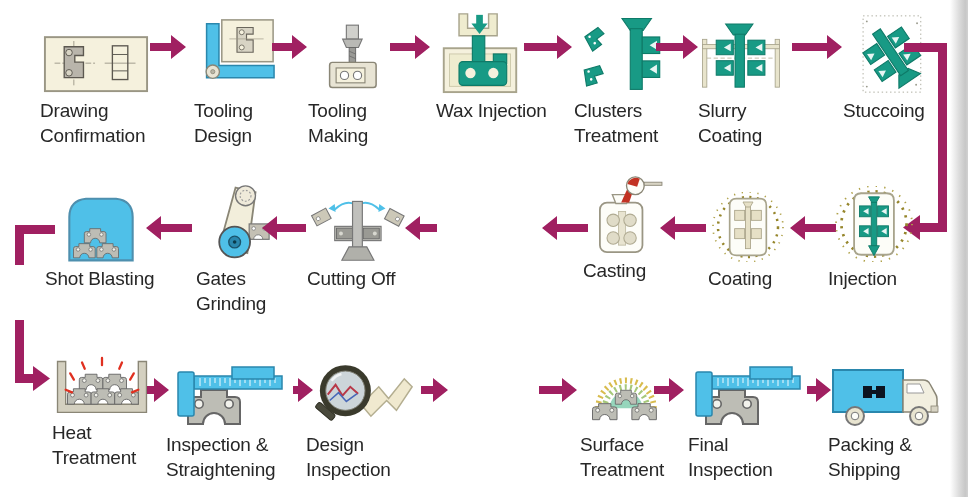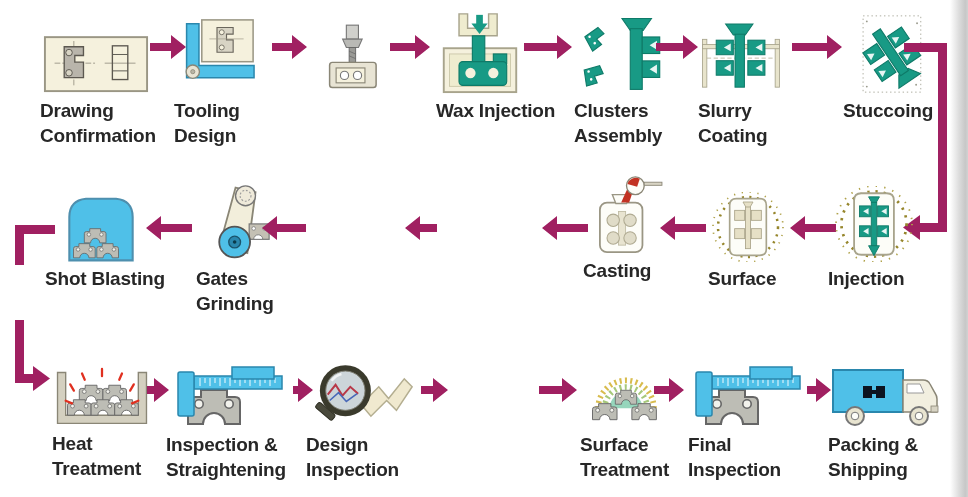--- a/index.html
+++ b/index.html
@@ -1,17 +1,17 @@
 <!DOCTYPE html>
 <html><head>
 <meta charset="utf-8">
 <style>
   html,body{margin:0;padding:0;background:#fff;}
   .canvas{position:relative;width:968px;height:497px;background:#ffffff;overflow:hidden;
-          font-family:"Liberation Sans",sans-serif;font-weight:bold;}
+          font-family:"Liberation Sans",sans-serif;}
   .step{position:absolute;display:flex;flex-direction:column;align-items:flex-start;}
   .icon-box{width:100%;display:flex;align-items:flex-end;justify-content:center;}
   .r1 .icon-box{height:82px;}
   .r2 .icon-box,.r3 .icon-box{height:78px;}
   .label{font-size:19px;line-height:1.32;letter-spacing:-0.2px;color:#272727;margin-top:4px;text-align:left;}
   .nowrap{white-space:nowrap;}
   .arrow{position:absolute;height:24px;background:#a02061;}
   .arrow-r{clip-path:polygon(0 8px,calc(100% - 15px) 8px,calc(100% - 15px) 0,100% 12px,calc(100% - 15px) 24px,calc(100% - 15px) 16px,0 16px);}
   .arrow-l{clip-path:polygon(100% 8px,15px 8px,15px 0,0 12px,15px 24px,15px 16px,100% 16px);}
   .seg{position:absolute;background:#a02061;}
@@ -321,56 +321,57 @@
 <div class="step r1" style="left:40px;top:12px;width:112px">
   <div class="icon-box">
     <svg width="106" height="60" viewBox="0 0 110 62" preserveAspectRatio="xMidYMax meet">
           <use href="#i-drawing"></use>
         </svg>
   </div>
   <div class="label">Drawing Confirmation</div>
 </div>
 <div class="arrow arrow-r" style="left:150px;top:35px;width:36px"></div>
 
-<div class="step r1" style="left:174px;top:12px;width:86px">
+<div class="step r1" style="left:194px;top:12px;width:86px">
   <div class="icon-box">
     <svg width="80" height="76" viewBox="0 0 84 80" preserveAspectRatio="xMidYMax meet">
           <use href="#i-tdesign"></use>
         </svg>
   </div>
   <div class="label">Tooling Design</div>
 </div>
 <div class="arrow arrow-r" style="left:272px;top:35px;width:35px"></div>
 
 <div class="step r1" style="left:308px;top:12px;width:86px">
   <div class="icon-box">
     <svg width="80" height="70" viewBox="0 0 86 74" preserveAspectRatio="xMidYMax meet">
           <use href="#i-tmaking"></use>
         </svg>
   </div>
+  <div class="label">Tooling Making</div>
 </div>
 <div class="arrow arrow-r" style="left:390px;top:35px;width:40px"></div>
 
 <div class="step r1" style="left:436px;top:12px;width:122px">
   <div class="icon-box" style="justify-content:flex-start;padding-left:2px">
     <svg width="84" height="82" viewBox="0 0 88 86" preserveAspectRatio="xMidYMax meet">
           <use href="#i-wax"></use>
         </svg>
   </div>
   <div class="label nowrap">Wax Injection</div>
 </div>
 <div class="arrow arrow-r" style="left:524px;top:35px;width:48px"></div>
 
 <div class="step r1" style="left:574px;top:12px;width:96px">
   <div class="icon-box">
     <svg width="92" height="78" viewBox="0 0 100 84" preserveAspectRatio="xMidYMax meet">
           <use href="#i-cluster"></use>
         </svg>
   </div>
-  <div class="label">Clusters Assembly</div>
+  <div class="label">Clusters Treatment</div>
 </div>
 <div class="arrow arrow-r" style="left:656px;top:35px;width:42px"></div>
 
 <div class="step r1" style="left:698px;top:12px;width:86px">
   <div class="icon-box">
     <svg width="82" height="72" viewBox="0 0 96 84" preserveAspectRatio="xMidYMax meet">
           <use href="#i-slurry"></use>
         </svg>
   </div>
   <div class="label">Slurry Coating</div>
@@ -406,62 +407,70 @@
 <div class="step r2" style="left:196px;top:184px;width:90px">
   <div class="icon-box">
     <svg width="62" height="78" viewBox="0 0 66 86" preserveAspectRatio="xMidYMax meet">
           <use href="#i-grind"></use>
         </svg>
   </div>
   <div class="label">Gates Grinding</div>
 </div>
 <div class="arrow arrow-l" style="left:262px;top:216px;width:44px"></div>
 
+<div class="step r2" style="left:307px;top:184px;width:100px">
+  <div class="icon-box">
+    <svg width="98" height="66" viewBox="0 0 110 74" preserveAspectRatio="xMidYMax meet">
+          <use href="#i-cutoff"></use>
+        </svg>
+  </div>
+  <div class="label nowrap">Cutting Off</div>
+</div>
 <div class="arrow arrow-l" style="left:405px;top:216px;width:32px"></div>
 
 <div class="arrow arrow-l" style="left:542px;top:216px;width:46px"></div>
 
 <div class="step r2" style="left:583px;top:176px;width:86px">
   <div class="icon-box">
     <svg width="75" height="78" viewBox="0 0 84 88" preserveAspectRatio="xMidYMax meet">
           <use href="#i-cast"></use>
         </svg>
   </div>
   <div class="label nowrap">Casting</div>
 </div>
 <div class="arrow arrow-l" style="left:660px;top:216px;width:46px"></div>
 
 <div class="step r2" style="left:708px;top:184px;width:80px">
   <div class="icon-box">
     <svg width="74" height="70" viewBox="0 0 88 84" preserveAspectRatio="xMidYMax meet">
           <use href="#i-bake"></use>
         </svg>
   </div>
-  <div class="label nowrap">Surface</div>
+  <div class="label nowrap">Coating</div>
 </div>
 <div class="arrow arrow-l" style="left:790px;top:216px;width:46px"></div>
 
 <div class="step r2" style="left:828px;top:184px;width:92px">
   <div class="icon-box">
     <svg width="80" height="76" viewBox="0 0 88 84" preserveAspectRatio="xMidYMax meet">
           <use href="#i-dewax"></use>
         </svg>
   </div>
   <div class="label nowrap">Injection</div>
 </div>
 
 <div>
   <div class="seg" style="left:15px;top:225px;width:40px;height:9px"></div>
   <div class="seg" style="left:15px;top:225px;width:9px;height:40px"></div>
   <div class="seg" style="left:15px;top:320px;width:9px;height:63px"></div>
   <div class="seg" style="left:15px;top:374px;width:19px;height:9px"></div>
   <div class="tri tri-r" style="left:33px;top:366px"></div>
 </div>
 
-<div class="step r3" style="left:52px;top:349px;width:100px">
+<div class="step r3" style="left:52px;top:338px;width:100px">
   <div class="icon-box">
     <svg width="100" height="69" viewBox="0 0 110 76" preserveAspectRatio="xMidYMax meet">
           <use href="#i-heat"></use>
         </svg>
   </div>
   <div class="label">Heat Treatment</div>
 </div>
 <div class="arrow arrow-r" style="left:147px;top:378px;width:22px"></div>
 
 <div class="step r3" style="left:166px;top:350px;width:128px">

